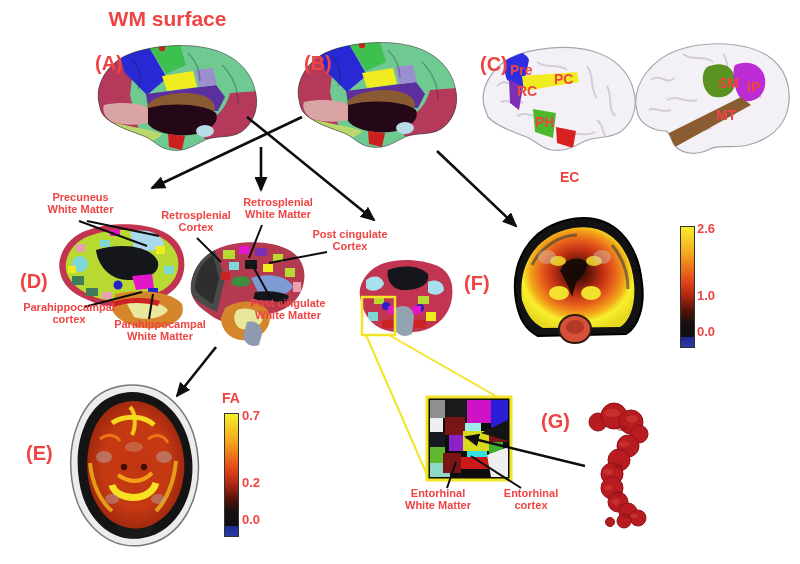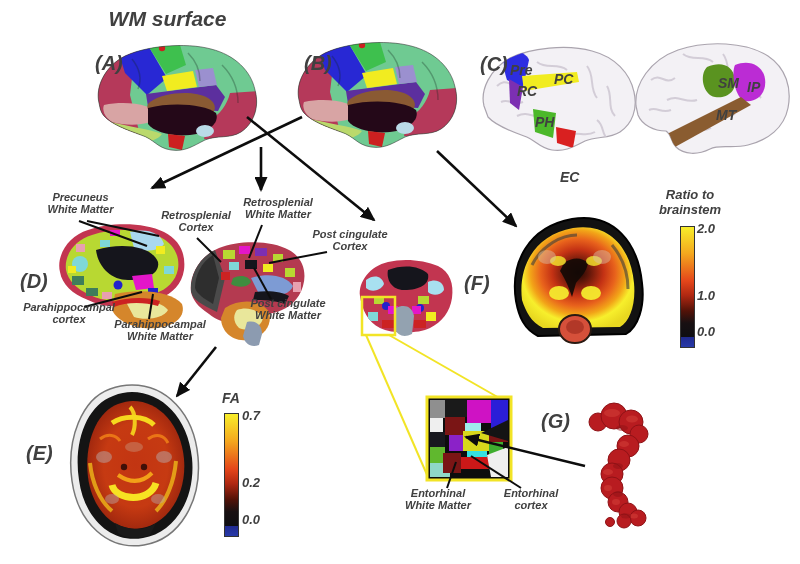--- a/index.html
+++ b/index.html
@@ -1,19 +1,19 @@
 <!DOCTYPE html>
 <html><head>
 <meta charset="utf-8">
 <style>
   html,body{margin:0;padding:0;background:#fff;}
   #fig{position:relative;width:800px;height:564px;background:#fff;overflow:hidden;
        font-family:"Liberation Sans",sans-serif;}
   #art{position:absolute;left:0;top:0;}
-  .lbl{position:absolute;font-weight:bold;color:#404040;white-space:pre-line;line-height:1.12;font-style:italic;}
+  .lbl{position:absolute;font-weight:bold;color:#ef4444;white-space:pre-line;line-height:1.12;}
   .ctr{text-align:center;}
   .title{font-size:21px;}
   .plabel{font-size:20px;}
   .roi{font-size:14px;}
   .ann{font-size:11px;}
   .tick{font-size:13px;}
   .cbar{position:absolute;border:1px solid #333;
         background:linear-gradient(to bottom,
           #f8ee2a 0%, #f4a81e 22%, #e4461a 45%, #b02812 57%,
           #521208 70%, #181012 80%, #0e0e12 91.5%,
@@ -351,20 +351,18 @@
 White Matter</div>
 <div class="lbl ann ctr" style="left:492px;top:487px;width:78px;">Entorhinal
 cortex</div>
 
 <div class="lbl ctr" style="left:218px;top:391px;width:26px;font-size:14px;">FA</div>
 <div class="cbar" style="left:224px;top:413px;width:13px;height:122px;"></div>
 <div class="lbl tick" style="left:242px;top:409px;">0.7</div>
 <div class="lbl tick" style="left:242px;top:476px;">0.2</div>
 <div class="lbl tick" style="left:242px;top:513px;">0.0</div>
 
-<div class="lbl ctr" style="left:641px;top:188px;width:98px;font-size:13px;">Ratio to
-brainstem</div>
 <div class="cbar" style="left:680px;top:226px;width:13px;height:120px;"></div>
-<div class="lbl tick" style="left:697px;top:222px;">2.0</div>
+<div class="lbl tick" style="left:697px;top:222px;">2.6</div>
 <div class="lbl tick" style="left:697px;top:289px;">1.0</div>
 <div class="lbl tick" style="left:697px;top:325px;">0.0</div>
 
 </div>
 
 </body></html>

